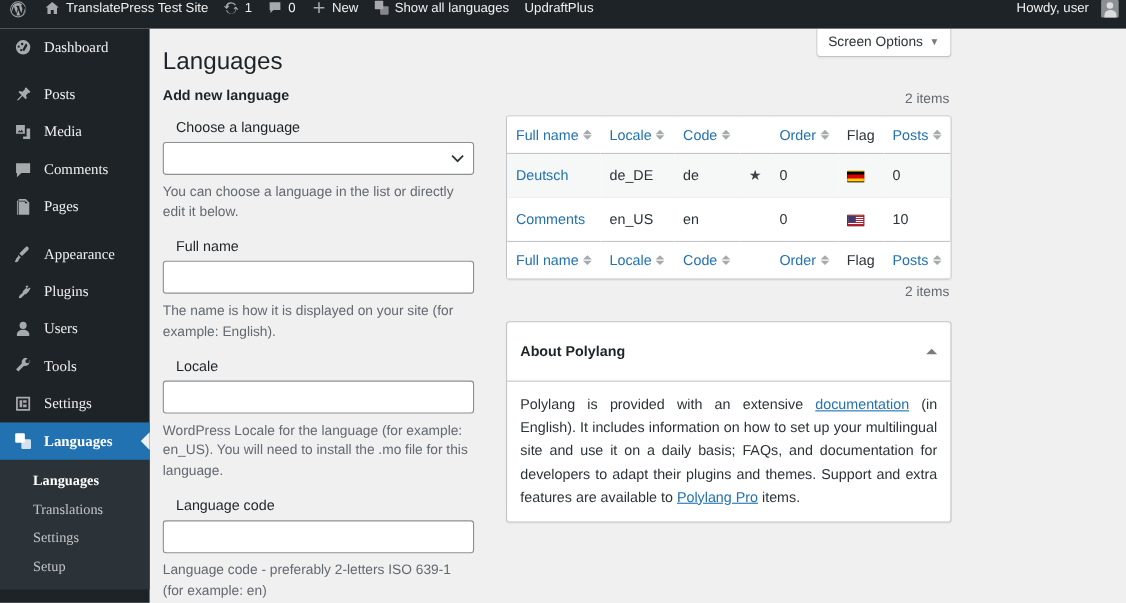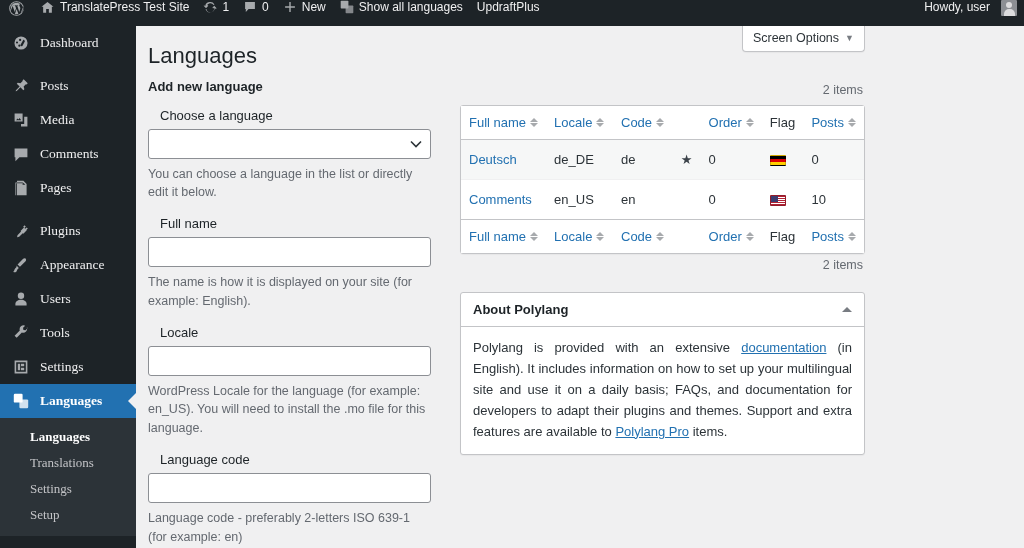--- a/index.html
+++ b/index.html
@@ -283,21 +283,21 @@
   .postbox {
     background: #fff;
     border: 1px solid #c3c4c7;
     border-radius: 3px;
     box-shadow: 0 1px 1px rgba(0,0,0,.04);
     margin-top: 12px;
   }
   .postbox-header {
     display: flex; align-items: center; justify-content: space-between;
     border-bottom: 1px solid #c3c4c7;
-    padding: 9px 12px;
+    padding: 19px 12px;
   }
   .postbox-title {
     font-size: 13px; font-weight: 700; color: #1d2327;
     margin: 0;
   }
   .toggle-indicator {
     width: 0; height: 0;
     border-left: 5px solid transparent;
     border-right: 5px solid transparent;
     border-bottom: 5px solid #787c82;
@@ -417,32 +417,32 @@
           <path d="M5 1h8l4 4v14H5V1zm7 1.6V6h3.4L12 2.6zM3 3v16h1V4h9V3H3z"></path>
         </svg>
     </span>
     <span>Pages</span>
   </a>
   <div class="menu-sep"></div>
 
   <a class="menu-item">
     <span class="mi-ico">
       <svg width="16" height="16" viewBox="0 0 20 20">
+          <path d="M15.3 1.7c1.4 1.4 1.4 2.6.4 3.6l-7 7-3-3 7-7c1-1 2.2-1 2.6-.6zM4.4 10.7l2.9 2.9-1.3 1.3c-.6.6-.9 1-1 1.7-.2.9-.5 1.5-1.3 2.1-1 .7-2.6.6-3.4-.4.8-.3 1.2-.8 1.3-1.6.1-.9.4-1.7 1.1-2.4l1.7-1.7z"></path>
+        </svg>
+    </span>
+    <span>Appearance</span>
+  </a>
+  <a class="menu-item">
+    <span class="mi-ico">
+      <svg width="16" height="16" viewBox="0 0 20 20">
           <path d="M13.1 1.5l1.4 1.4-1.8 1.8 2.6 2.6 1.8-1.8 1.4 1.4-1.8 1.8.5.5-4.3 4.3-.7-.7-4.5 4.5-2.6.5.5-2.6 4.5-4.5-.7-.7 4.3-4.3.5.5 1.8-1.8z"></path>
         </svg>
     </span>
     <span>Plugins</span>
-  </a>
-  <a class="menu-item">
-    <span class="mi-ico">
-      <svg width="16" height="16" viewBox="0 0 20 20">
-          <path d="M15.3 1.7c1.4 1.4 1.4 2.6.4 3.6l-7 7-3-3 7-7c1-1 2.2-1 2.6-.6zM4.4 10.7l2.9 2.9-1.3 1.3c-.6.6-.9 1-1 1.7-.2.9-.5 1.5-1.3 2.1-1 .7-2.6.6-3.4-.4.8-.3 1.2-.8 1.3-1.6.1-.9.4-1.7 1.1-2.4l1.7-1.7z"></path>
-        </svg>
-    </span>
-    <span>Appearance</span>
   </a>
   <a class="menu-item">
     <span class="mi-ico">
       <svg width="16" height="16" viewBox="0 0 20 20">
           <circle cx="10" cy="6" r="4"></circle>
           <path d="M10 11c-4 0-7 2.2-7 5v2h14v-2c0-2.8-3-5-7-5z"></path>
         </svg>
     </span>
     <span>Users</span>
   </a>

